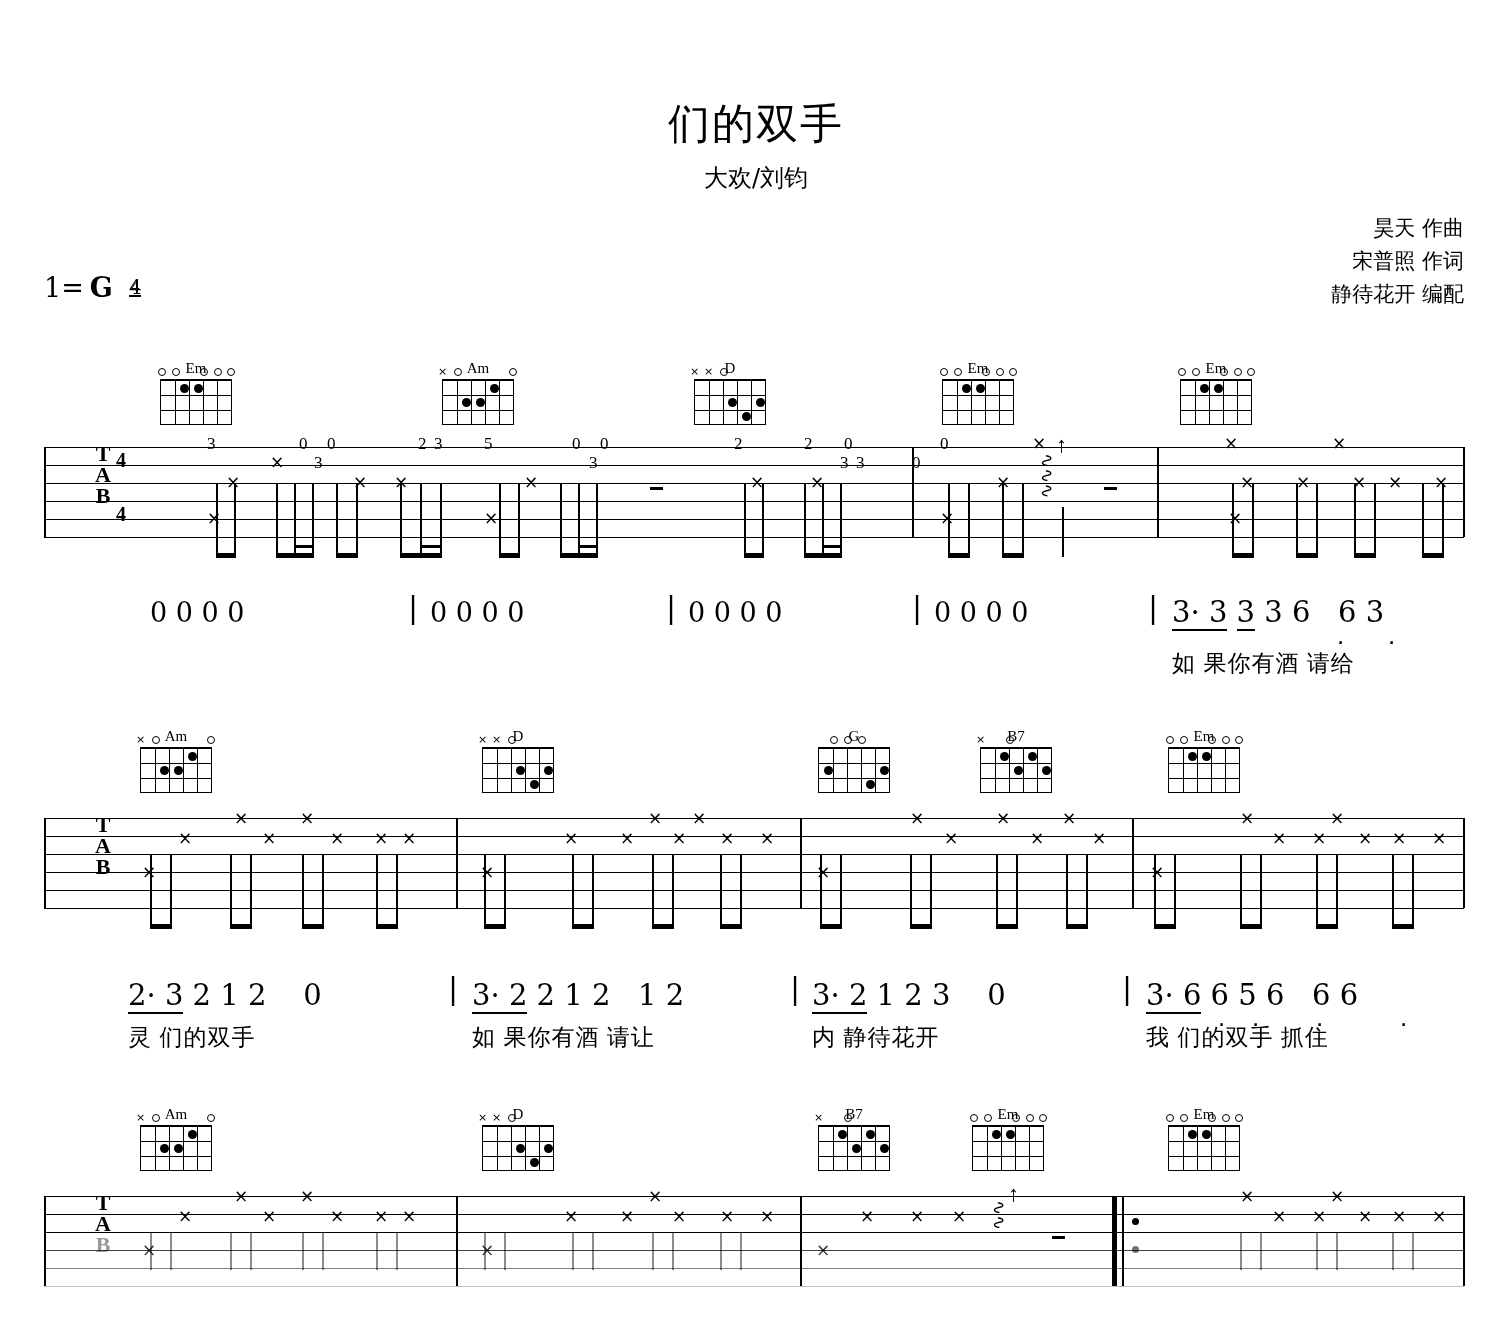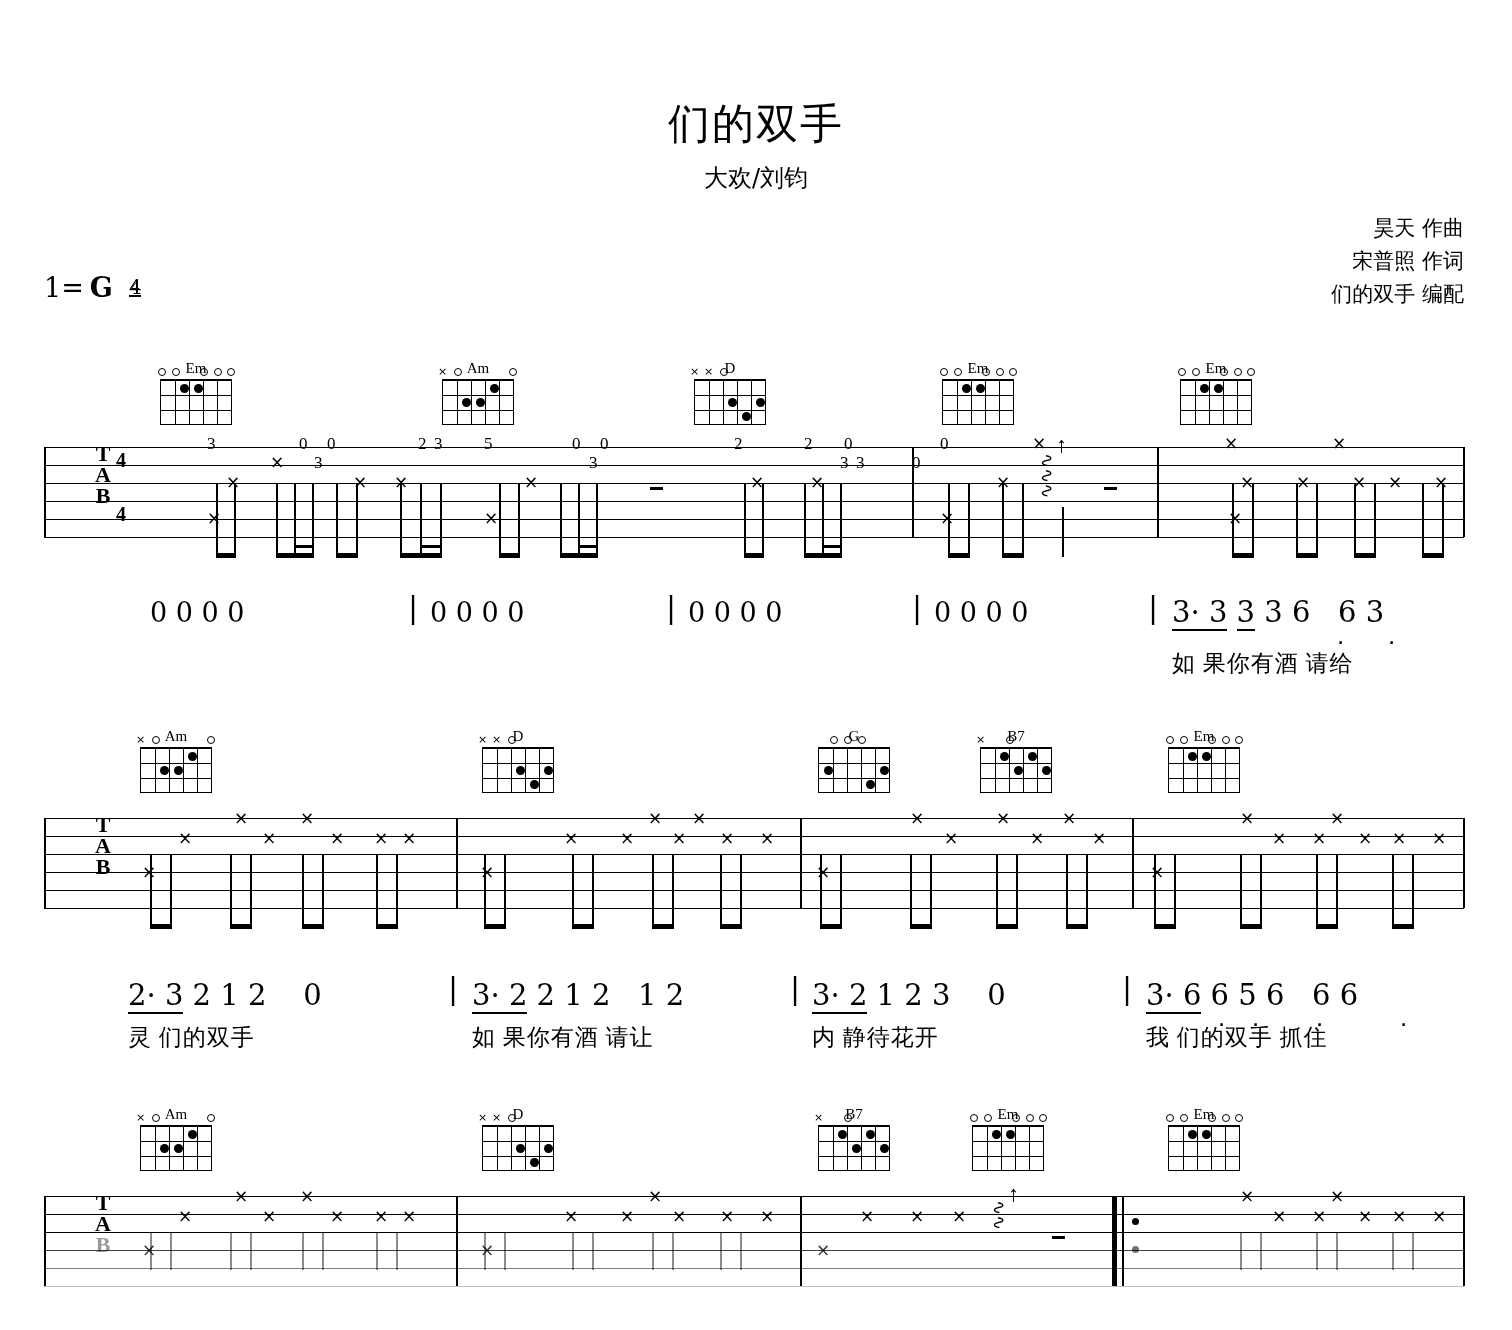--- a/index.html
+++ b/index.html
@@ -126,38 +126,38 @@
 
   
   .melody {
     position: absolute;
     font-family: "DejaVu Serif", serif;
     font-size: 27px;
     white-space: nowrap;
   }
   .lyr {
     position: absolute;
-    font-family: Liberation Serif, serif;
+    font-family: Liberation Sans, sans-serif;
     font-size: 23px;
     white-space: nowrap;
     letter-spacing: 1px;
   }
   .mbar { position: absolute; font-family: "DejaVu Serif", serif; font-size: 30px; line-height: 26px; }
   .lowdot { position: absolute; font-size: 26px; line-height: 10px; }
   .repeat { position: absolute; }
 </style>
 </head>
 <body>
 
 <div class="title">们的双手</div>
 <div class="subtitle">大欢/刘钧</div>
 <div class="credits">
   <div>昊天 作曲</div>
   <div>宋普照 作词</div>
-  <div>们的双手 编配</div>
+  <div>静待花开 编配</div>
 </div>
 <div class="keysig">
   <span>1=</span>
   <span style="font-weight:700;">G</span>
   <span class="frac">
     <span class="num">4</span>
     <span class="den">4</span>
   </span>
 </div>
 

